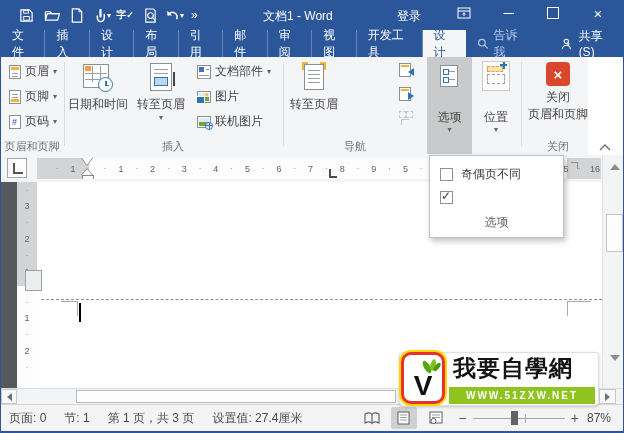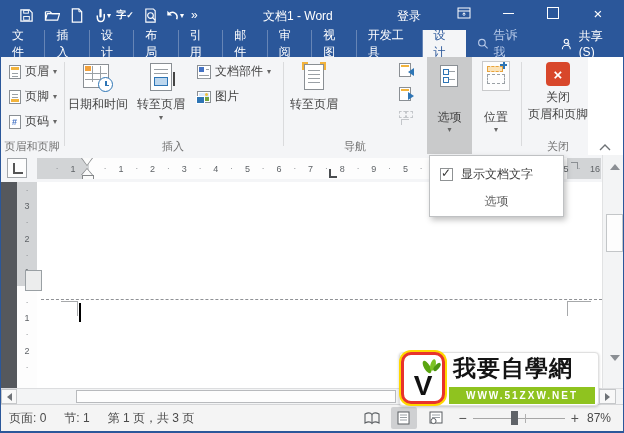--- a/index.html
+++ b/index.html
@@ -241,20 +241,31 @@
         <span class="dcar">▾</span>
     </div>
     <div class="sbtn" style="left:196px;top:31px">
       <div class="pg" style="width:14px;height:12px;border-color:#8a8f94">
           <div style="position:absolute;left:1px;right:1px;top:1px;height:4px;background:#dbeafd"></div>
           <div style="position:absolute;left:1px;right:1px;bottom:1px;height:4px;background:#74a33c"></div>
           <div style="position:absolute;right:2px;top:1px;width:3px;height:3px;border-radius:50%;background:#f2c03c"></div>
           <div style="position:absolute;left:-2px;bottom:-2px;width:7px;height:6px;background:#2e75b5;border:1px solid #fff"></div>
         </div>
       <span>图片</span>
+    </div>
+    <div class="sbtn" style="left:196px;top:56px">
+      <div class="pg" style="width:14px;height:12px">
+          <div style="position:absolute;left:1px;right:1px;top:1px;height:4px;background:#dbeafd"></div>
+          <div style="position:absolute;left:1px;right:1px;bottom:1px;height:4px;background:#74a33c"></div>
+          <div style="position:absolute;right:-3px;bottom:-3px;width:8px;height:8px;border-radius:50%;background:#fff;border:1px solid #2e75b5;box-sizing:border-box">
+            <div style="position:absolute;left:2.5px;top:0;width:1px;height:6px;background:#2e75b5"></div>
+            <div style="position:absolute;left:0;top:2.5px;width:6px;height:1px;background:#2e75b5"></div>
+          </div>
+        </div>
+      <span>联机图片</span>
     </div>
     <div class="grplabel" style="left:66px;top:82px;width:212px">插入</div>
     <div class="vsep" style="left:282px"></div>
 
     <div class="bigbtn" style="left:286px;top:5px;width:54px">
       <div style="position:relative;width:28px;height:30px;margin-bottom:4px;">
         <div style="position:absolute;left:2px;top:0;width:6px;height:8px;background:#f2b33c"></div>
           <div style="position:absolute;right:2px;top:0;width:6px;height:8px;background:#f2b33c"></div>
         <div class="pg" style="position:absolute;left:4px;top:2px;width:20px;height:26px">
             <div class="ln" style="left:3px;right:3px;top:5px"></div>
@@ -435,20 +446,21 @@
     <div class="a" style="left:75px;top:1px;width:320px;height:13px;background:#fdfdfd;border:1px solid #b8babd;box-sizing:border-box"></div>
     <div class="arrbox" style="left:598px;top:0;width:17px;height:15px;z-index:55">
       <div class="tri" style="border-top:4px solid transparent;border-bottom:4px solid transparent;border-left:5px solid #6e7277;position:static"></div>
     </div>
   </div>
 
   <div class="a" id="statusbar">
     <span class="item" style="margin-left:8px">页面: 0</span>
     <span class="item">节: 1</span>
     <span class="item">第 1 页，共 3 页</span>
+    <span class="item">设置值: 27.4厘米</span>
     <span style="flex:1"></span>
     <span class="stico" style="margin-right:6px">
       <svg width="16" height="13" viewBox="0 0 16 13">
           <path d="M1 2c3-1.6 5.5-1.6 7 .5C9.5.4 12 .4 15 2v9c-3-1.6-5.5-1.6-7 .5c-1.5-2.1-4-2.1-7-.5z" fill="none" stroke="#5a5e62" stroke-width="1.1"></path>
           <path d="M8 2.5V11" stroke="#5a5e62" stroke-width="1.1"></path>
         </svg>
     </span>
     <span class="stico on" style="margin-right:6px">
       <svg width="13" height="14" viewBox="0 0 13 14">
           <rect x="1" y="1" width="11" height="12" fill="#fff" stroke="#5a5e62"></rect>
@@ -468,22 +480,25 @@
       <span style="position:absolute;left:52px;top:4px;width:1px;height:9px;background:#b0b0b0"></span>
       <span style="position:absolute;left:38px;top:1px;width:7px;height:14px;background:#5f6368"></span>
     </span>
     <span style="font-size:14px;color:#555;margin:0 8px 0 6px">+</span>
     <span style="margin-right:14px;">87%</span>
   </div>
   <div class="a" id="bottomborder"></div>
 
   <div class="a" id="optmenu">
     <div class="mitem">
+      <span class="cbx"></span>
+      <span>奇偶页不同</span>
+    </div>
+    <div class="mitem">
       <span class="cbx on"></span>
-      <span>显示文档文字</span>
     </div>
     <div class="mfoot">选项</div>
   </div>
 
   <div class="a" id="wm">
     <div id="wmcard"></div>
     <div id="wmlogo">
       <span style="font-size:28px;font-weight:bold;color:#111;line-height:30px;">V</span>
       <svg width="22" height="20" viewBox="0 0 22 20" style="position:absolute;right:0px;top:0px">
         <ellipse cx="7" cy="12" rx="3" ry="7" fill="#5aa510" transform="rotate(-30 7 12)"></ellipse>

